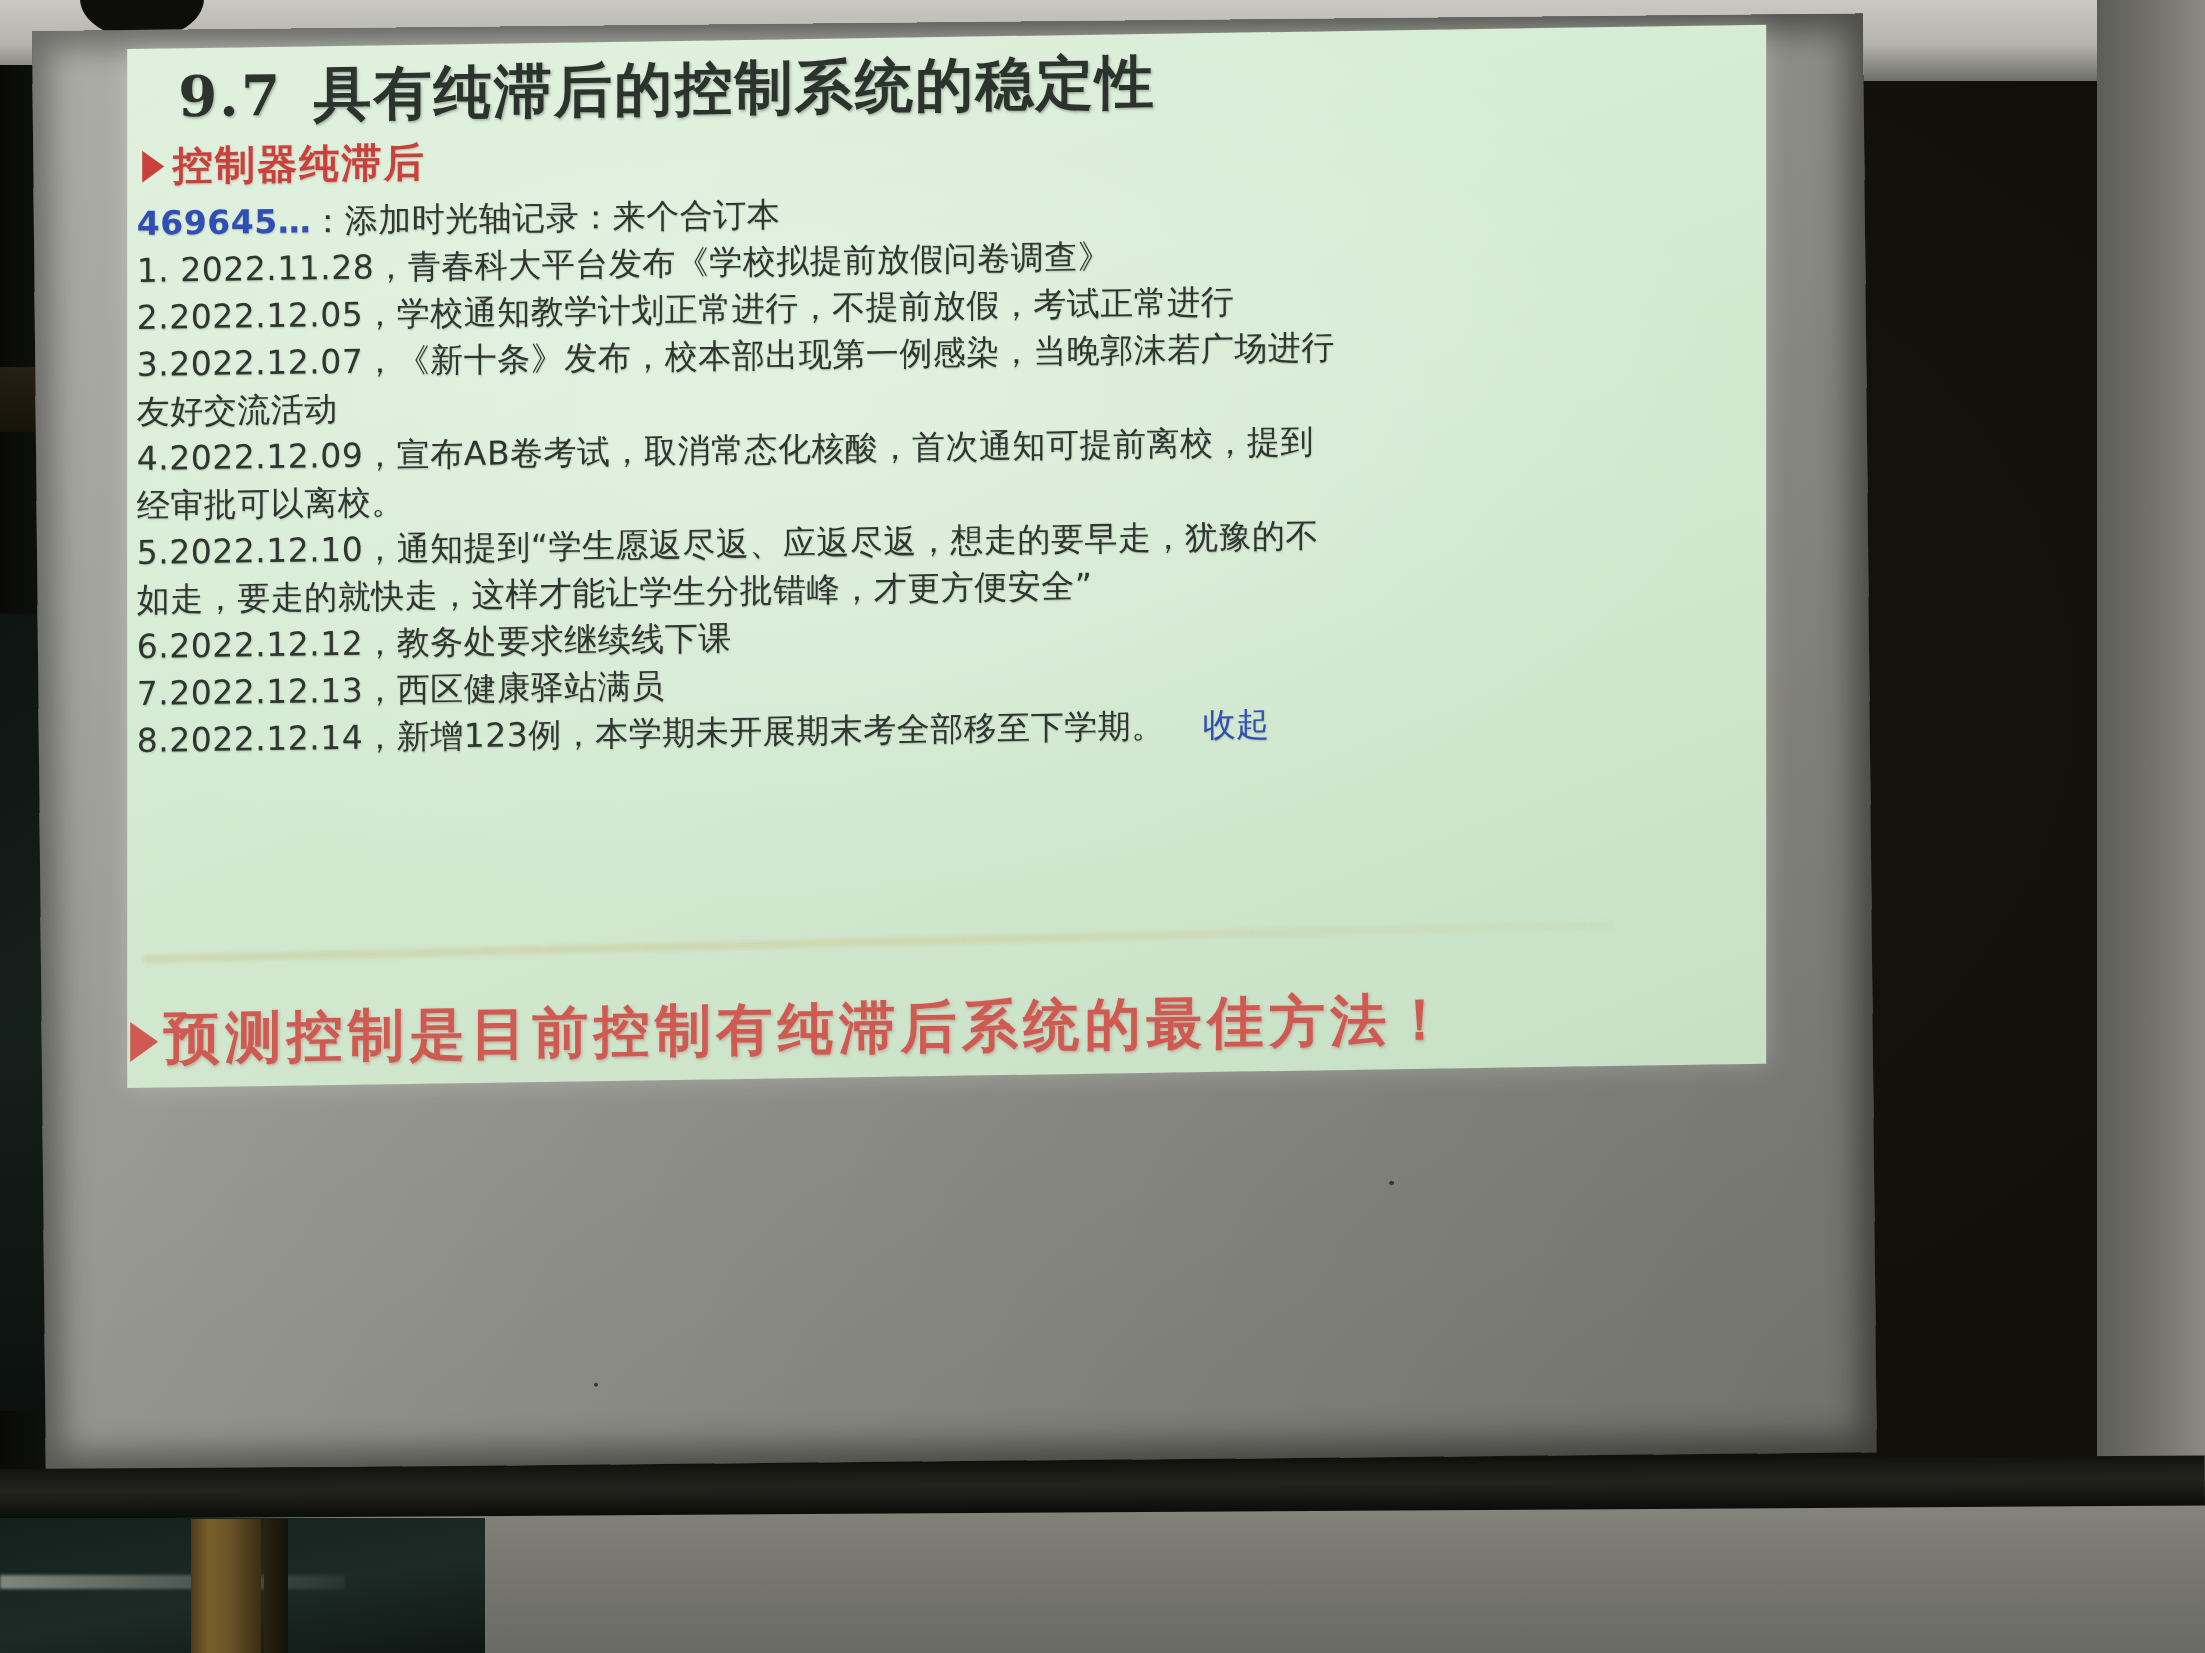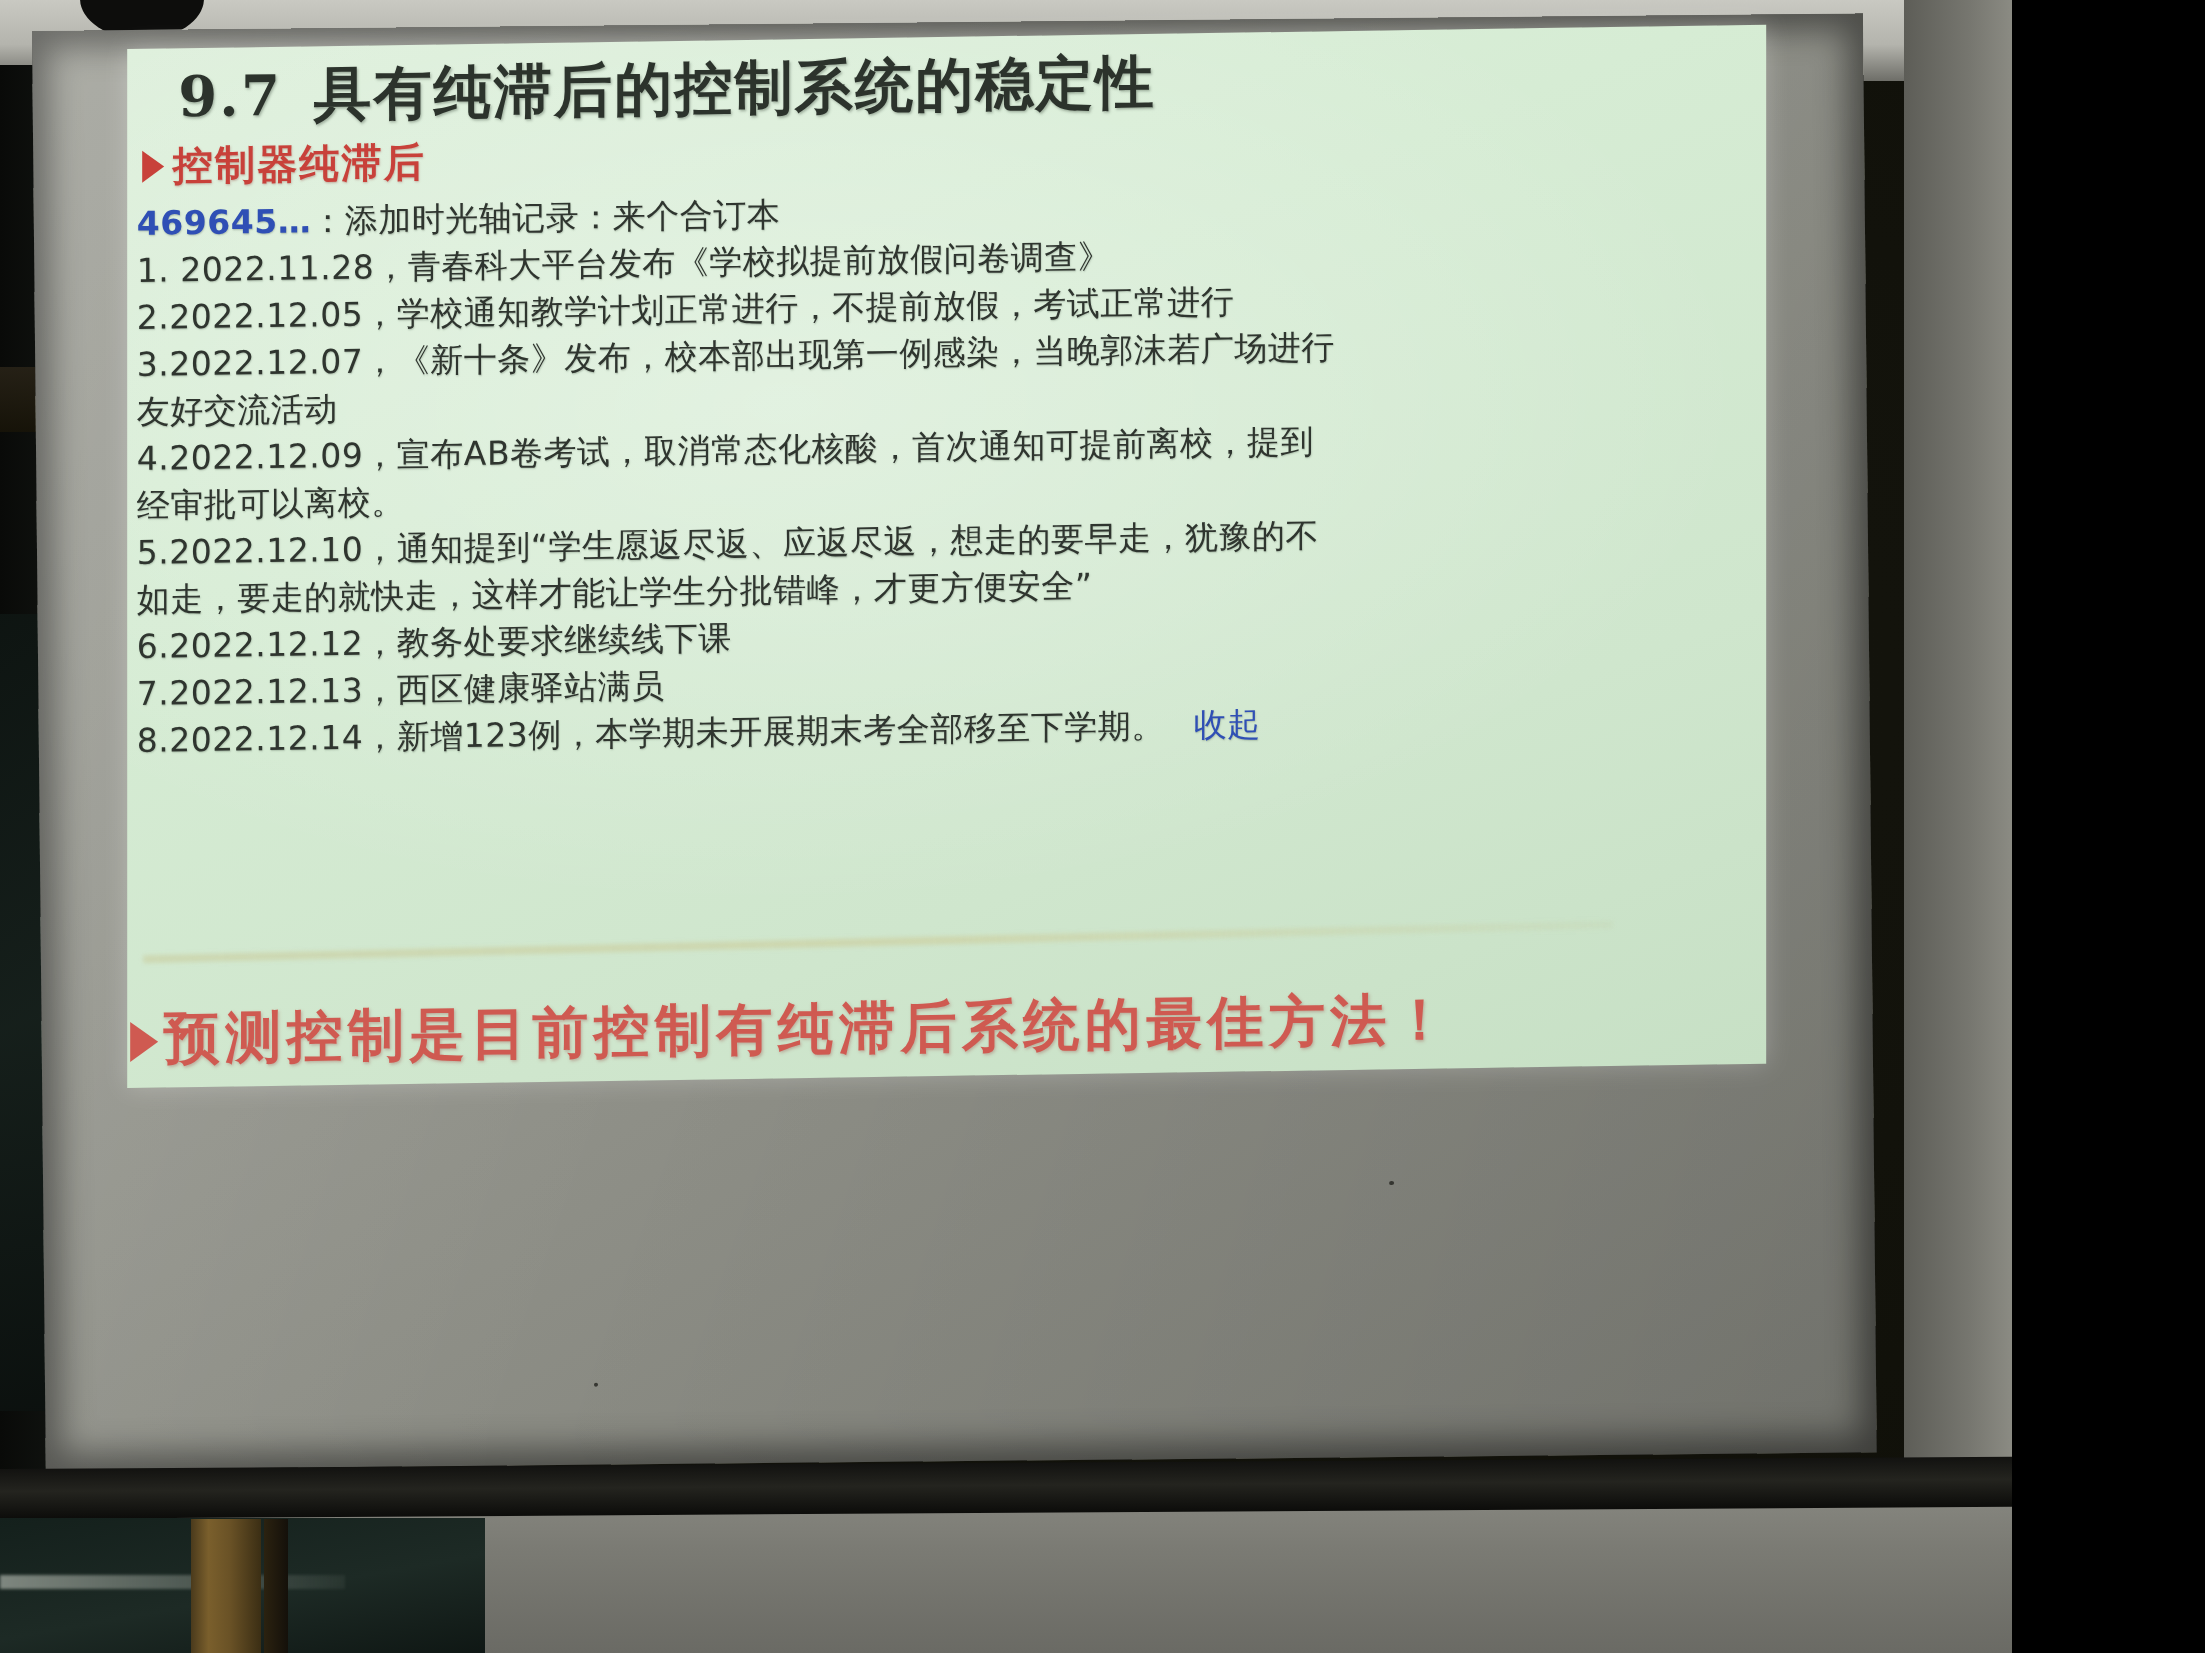--- a/index.html
+++ b/index.html
@@ -1,19 +1,19 @@
 <!DOCTYPE html>
 <html lang="zh" style="font-size:8.6px"><head>
 <meta charset="utf-8">
 <title>Projected Slide Photo</title>
 <style>
   html,body{margin:0;padding:0;background:#000;}
   body{width:2205px;height:1654px;overflow:hidden;font-family:"DejaVu Sans","Liberation Sans",sans-serif;}
 
-  #photo{position:relative;width:2012px;height:1654px;overflow:hidden;background:#0a0a09;}
+  #photo{position:relative;width:2205px;height:1654px;overflow:hidden;background:#0a0a09;}
 
   
   .wall-top{position:absolute;left:0;top:0;width:2205px;height:81px;
     background:linear-gradient(180deg,#c9c9c2 0%,#b4b4ad 55%,#6e6e68 100%);}
   .ceiling-lamp{position:absolute;left:80px;top:-42px;width:124px;height:81px;border-radius:50%;
     background:#0d0d0c;}
   .wall-right{position:absolute;right:0;top:0;width:108px;height:1654px;
     background:linear-gradient(90deg,#5d5d57 0%,#76766f 60%,#8b8b83 100%);}
 
   
@@ -72,21 +72,21 @@
     font-weight:700;font-size:40px;color:#c8413a;letter-spacing:2.2px;white-space:nowrap;
     text-shadow:0.5px 1.1px 2.2px rgba(140,60,55,.35);}
   .bullet-tri{display:inline-block;width:0;height:0;margin-right:8.6px;vertical-align:-3.2px;
     border-top:16px solid transparent;border-bottom:16px solid transparent;border-left:22.6px solid #c8413a;}
 
   .body-block{position:absolute;left:9.7px;top:151px;width:1610px;}
   .body-line{font-family:"DejaVu Sans","Liberation Sans",sans-serif;
     font-size:33px;line-height:47px;color:#2f352f;letter-spacing:0.5px;white-space:nowrap;
     text-shadow:0.5px 1.1px 1.6px rgba(90,105,90,.35);}
   .uid{color:#2f4fb5;font-weight:600;}
-  .collapse{color:#2f4fb5;margin-left:29px;}
+  .collapse{color:#2f4fb5;margin-left:38px;}
 
   .divider{position:absolute;left:16px;top:900px;width:1470px;height:7.5px;
     background:linear-gradient(90deg,rgba(200,200,150,.50) 0%,rgba(205,205,155,.60) 55%,rgba(190,195,150,.15) 100%);
     filter:blur(2.2px);transform:rotate(-0.5deg);}
 
   .footnote{position:absolute;left:3.2px;top:953px;width:1637px;
     font-family:"DejaVu Serif","Liberation Serif",serif;
     font-weight:700;font-size:56px;color:#cf5a51;letter-spacing:5.4px;white-space:nowrap;
     text-shadow:1.1px 1.6px 3.2px rgba(150,70,65,.35);}
   .bullet-tri2{display:inline-block;width:0;height:0;margin-right:5.4px;vertical-align:-4.3px;

